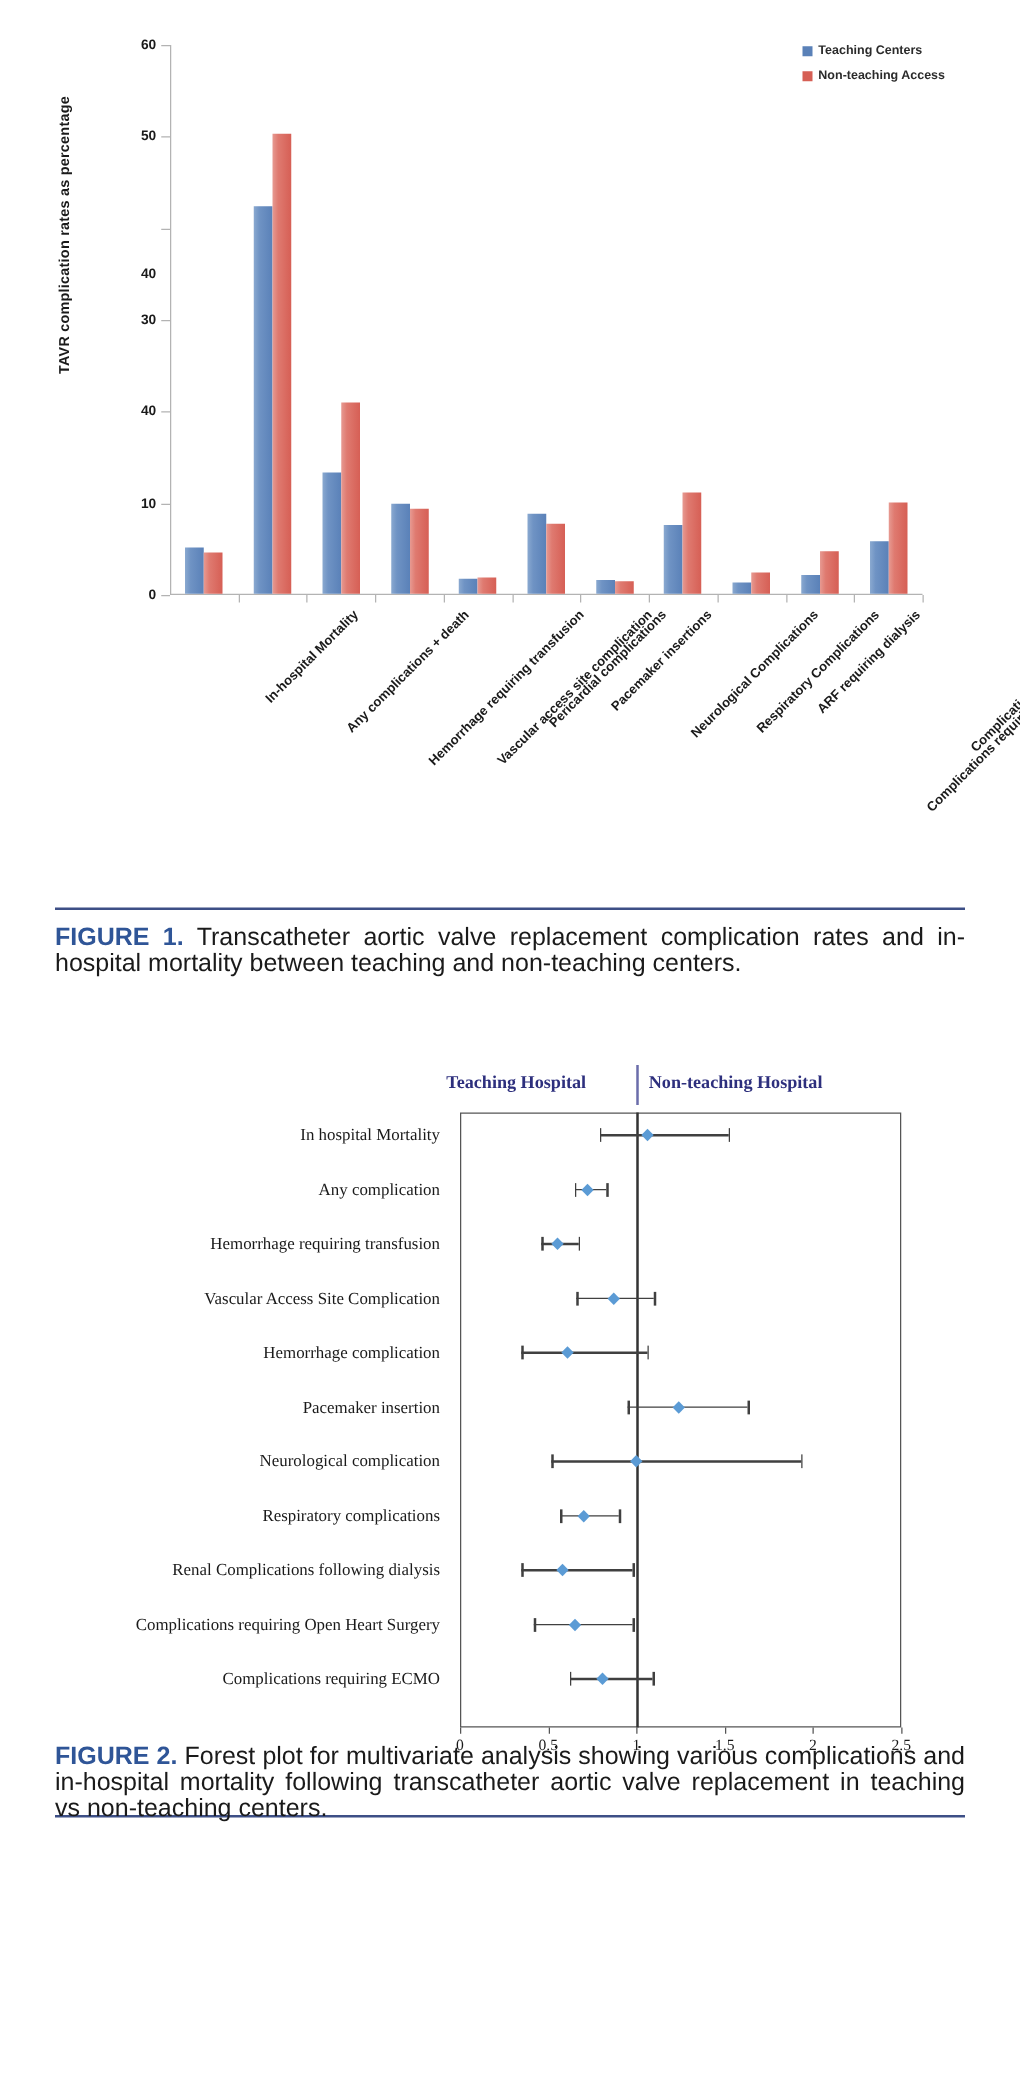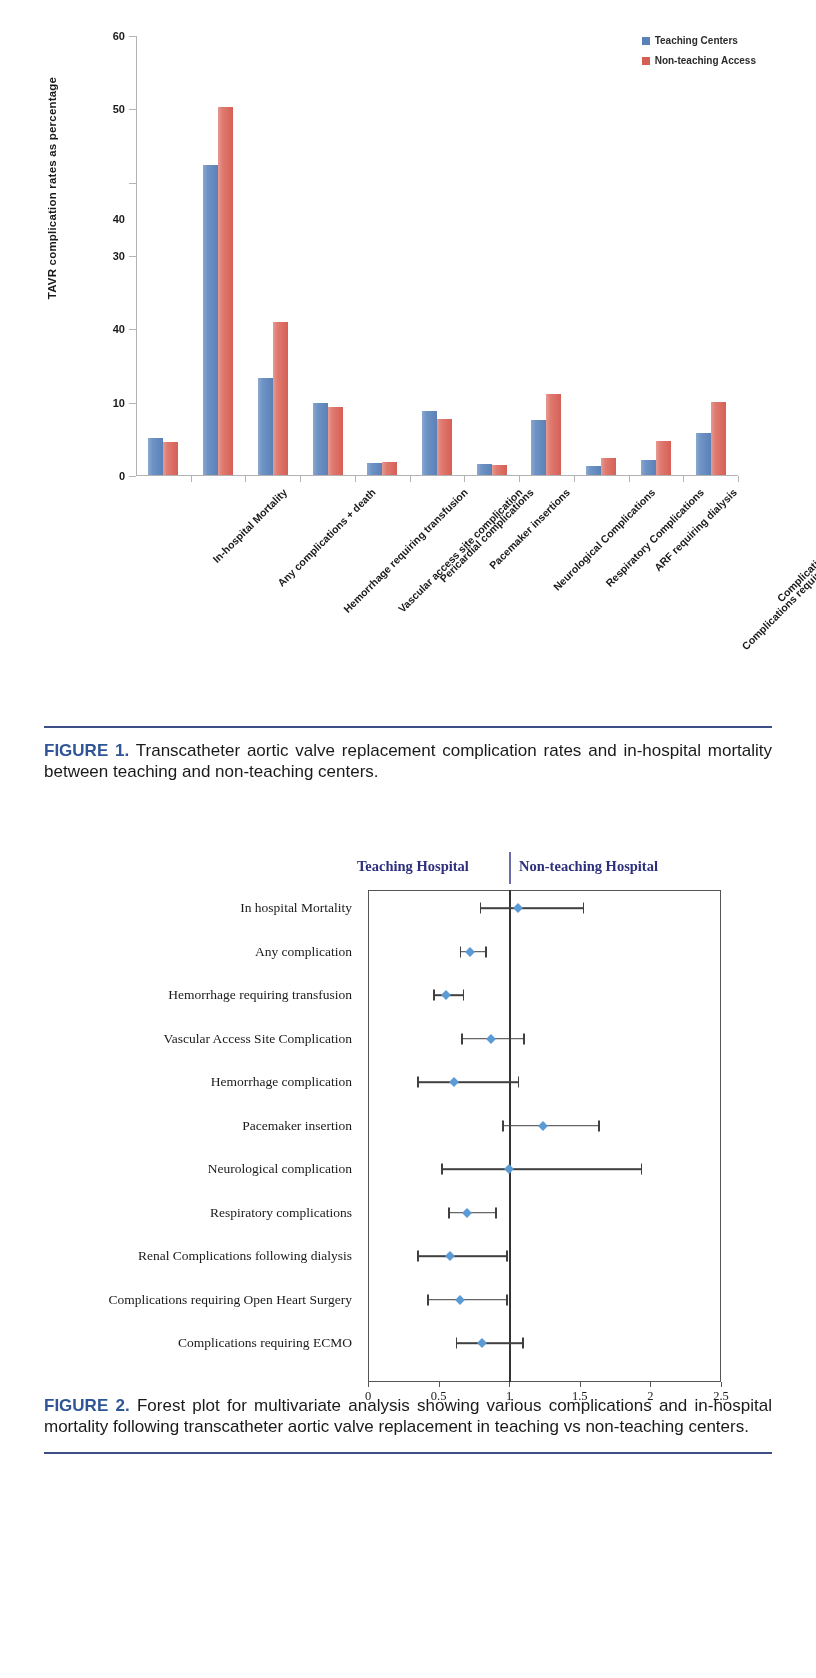--- a/index.html
+++ b/index.html
@@ -38,21 +38,21 @@
   .bar{width:15px;}
   .bar.t{background:linear-gradient(to right,#8aa9d0 0%,#6f93c4 30%,#5a81b8 100%);}
   .bar.n{background:linear-gradient(to right,#e79a92 0%,#df7a70 30%,#d65f55 100%);}
 
   .xlab{position:absolute;font-size:10.5px;font-weight:bold;color:#1a1a1a;
     white-space:nowrap;transform-origin:right top;transform:rotate(-45deg);
     text-align:right;}
 
   
   .rule{position:absolute;left:44px;width:728px;height:2px;background:#3d4f86;}
-  .caption{position:absolute;left:44px;width:728px;font-size:17px;
+  .caption{position:absolute;left:44px;width:728px;font-size:20px;
     line-height:21px;color:#1a1a1a;text-align:justify;}
   .caption b{color:#2f5597;font-weight:bold;}
 
   
   #fig2-block{position:absolute;left:0;top:840px;width:816px;height:590px;}
   .fp{position:absolute;left:0;top:0;width:816px;height:590px;
       font-family:"Liberation Serif", serif;}
   .fp-head{position:absolute;top:18px;font-size:14.5px;font-weight:bold;
     color:#2d2f7d;white-space:nowrap;}
   .fp-head.left{left:357px;}

